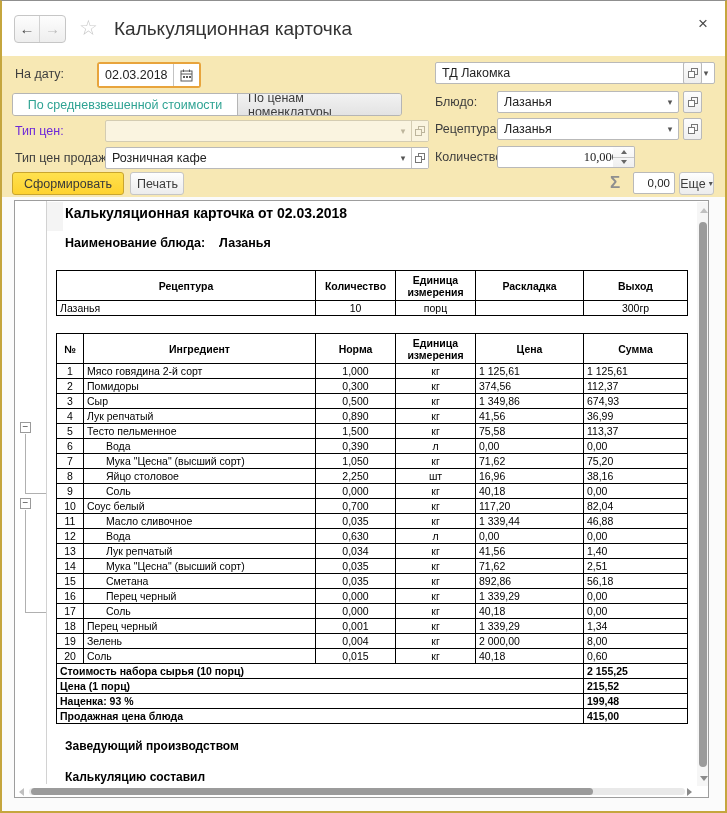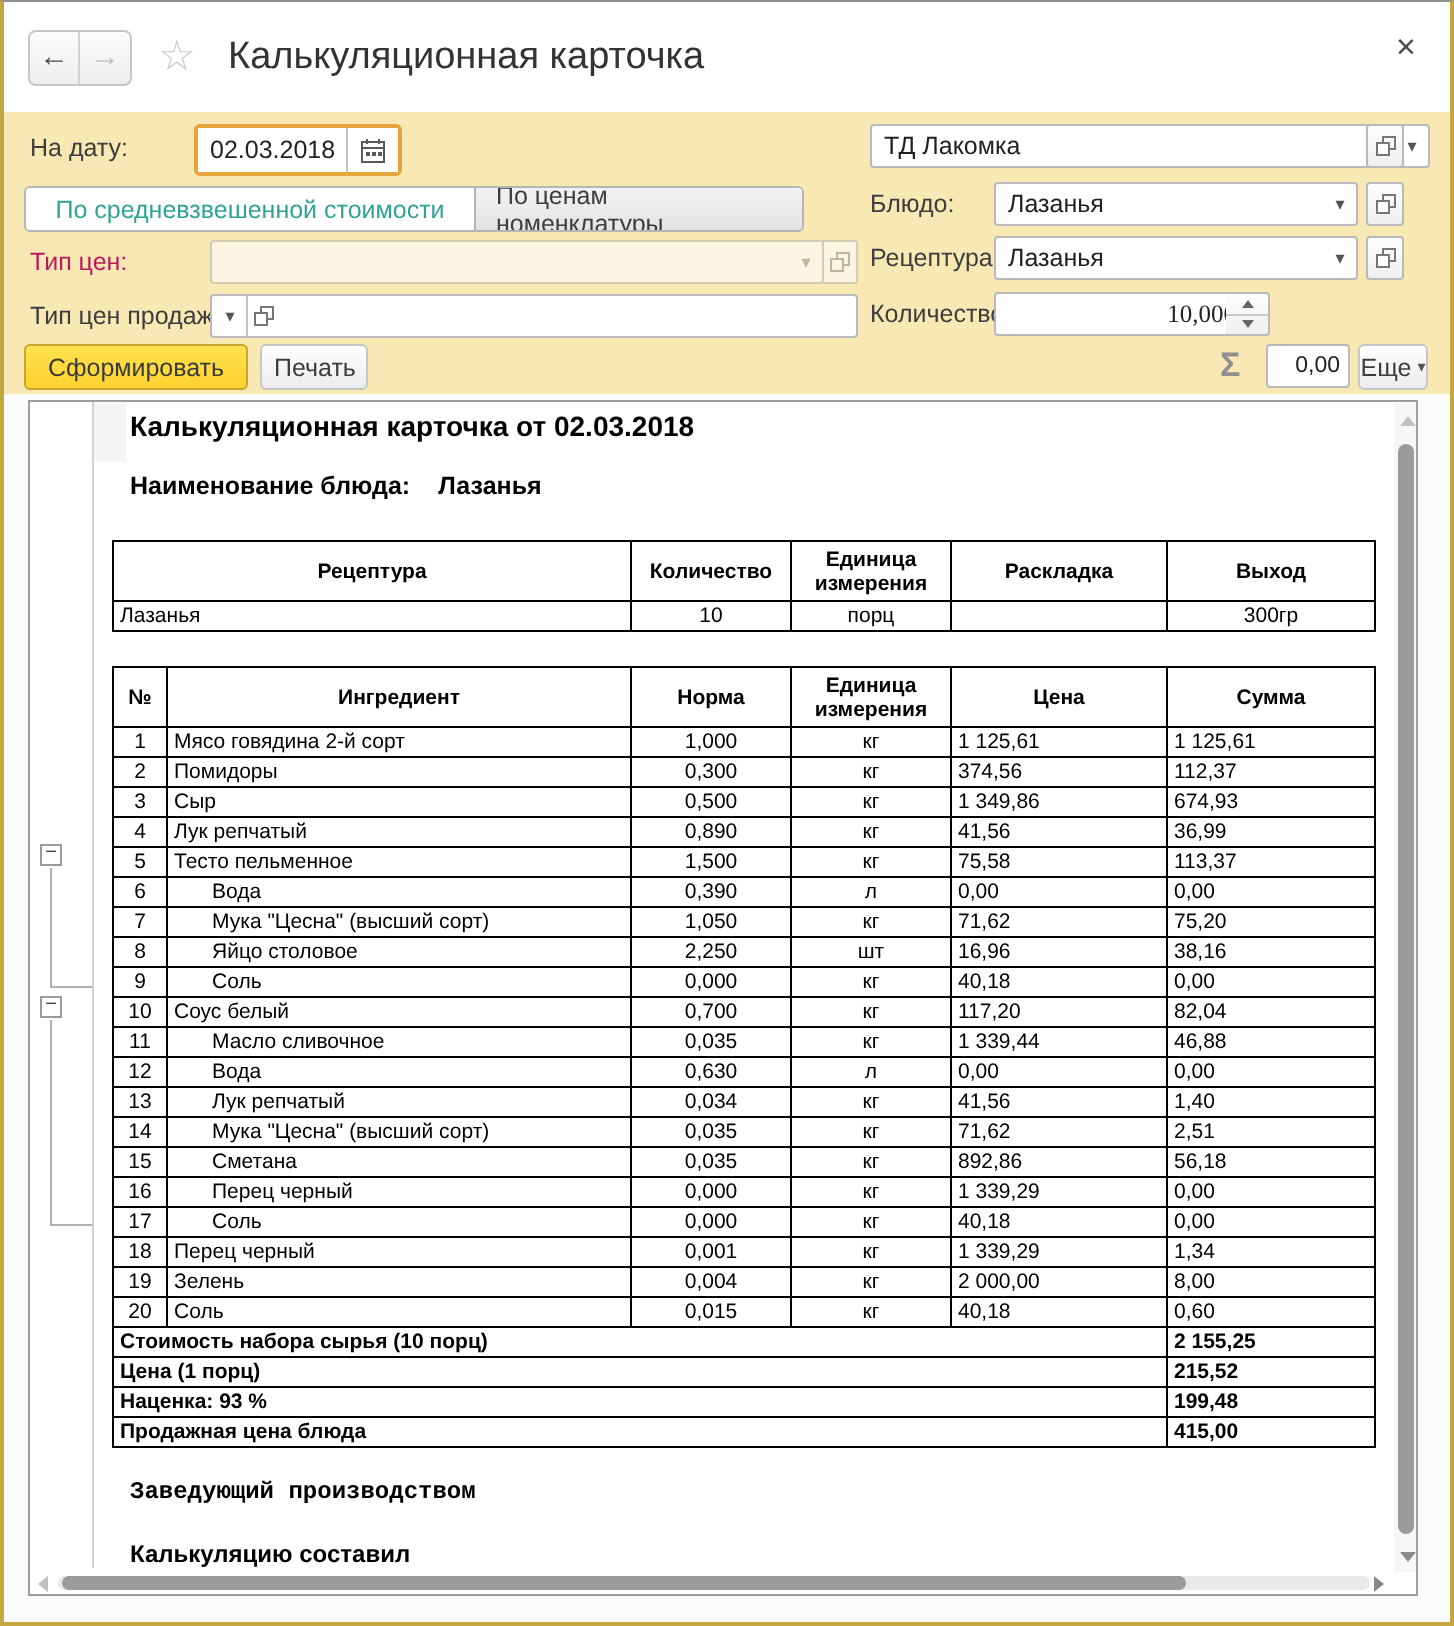--- a/index.html
+++ b/index.html
@@ -11,21 +11,21 @@
   .navgroup{position:absolute;left:12px;top:14px;display:flex;border:1px solid #c6c6c6;border-radius:4px;overflow:hidden;background:linear-gradient(#fdfdfd,#eeeeee);}
   .navbtn{width:25px;height:26px;border:none;background:transparent;font-size:15px;line-height:24px;cursor:pointer;padding:0;}
   .navbtn.back{color:#4a4a4a;border-right:1px solid #d2d2d2;}
   .navbtn.fwd{color:#bcbcbc;}
   .star{position:absolute;left:77px;top:15px;font-size:21px;color:#c9c9c9;cursor:pointer;}
   .wtitle{position:absolute;left:112px;top:17px;font-size:19px;font-weight:400;color:#333;margin:0;}
   .closebtn{position:absolute;left:690px;top:12px;border:none;background:none;font-size:17px;color:#4a4a4a;cursor:pointer;}
   
   .formarea{position:relative;height:141px;background:#f7e8b4;}
   .flabel{position:absolute;font-size:12.5px;color:#3d3d3d;white-space:nowrap;}
-  .flabel.dis{color:#be185d;}
+  .flabel.dis{color:#6d28d9;}
   .dategroup{position:absolute;left:95px;top:6px;display:flex;border:2px solid #e8a43c;border-radius:3px;background:#fff;height:26px;}
   .dateinput{width:74px;border:none;font-size:12.5px;padding:0 6px;color:#222;display:flex;align-items:center;background:#fff;}
   .calbtn{width:26px;border-left:1px solid #c3c3c3;background:#fff;display:flex;align-items:center;justify-content:center;cursor:pointer;}
   .toggle{position:absolute;left:10px;top:37px;display:flex;height:23px;border:1px solid #b5b5b5;border-radius:3px;overflow:hidden;}
   .tseg{display:flex;align-items:center;justify-content:center;font-size:12.5px;cursor:pointer;padding:0 10px;}
   .tseg.active{background:#fff;color:#2fa393;width:224px;}
   .tseg.plain{background:linear-gradient(#f2f2f2,#e3e3e3);color:#3d3d3d;width:164px;border-left:1px solid #b5b5b5;}
   .combo{position:absolute;display:flex;height:22px;border:1px solid #b9b9b9;border-radius:2px;background:#fff;align-items:stretch;}
   .combo .ctext{flex:1;font-size:12.5px;color:#222;display:flex;align-items:center;padding:0 6px;white-space:nowrap;overflow:hidden;}
   .combo .cdd{width:17px;display:flex;align-items:center;justify-content:center;font-size:9px;color:#555;cursor:pointer;border-left:1px solid transparent;}
@@ -126,20 +126,21 @@
       <span class="copen">
         <svg width="10" height="10">
             <rect x="3.5" y="0.5" width="6" height="6" fill="none" stroke="#bdb59c"></rect>
             <rect x="0.5" y="3.5" width="6" height="6" fill="#faf4e0" stroke="#bdb59c"></rect>
           </svg>
       </span>
     </div>
 
     <span class="flabel" style="left:13px;top:95px;">Тип цен продаж:</span>
     <div class="combo" style="left:103px;top:91px;width:324px;">
+      <span class="ctext">Розничная кафе</span>
       <span class="cdd">
           <span>▾</span>
         </span>
       <span class="copen">
         <svg width="10" height="10">
             <rect x="3.5" y="0.5" width="6" height="6" fill="none" stroke="#777"></rect>
             <rect x="0.5" y="3.5" width="6" height="6" fill="#fff" stroke="#777"></rect>
           </svg>
       </span>
     </div>
@@ -470,21 +471,21 @@
               <td class="num">199,48</td>
             </tr>
 
             <tr class="total">
               <td class="name" colspan="5">Продажная цена блюда</td>
               <td class="num">415,00</td>
             </tr>
           </tbody>
       </table>
 
-      <div class="sig" style="top:538px;font-family:Liberation Mono, monospace;">Заведующий производством</div>
+      <div class="sig" style="top:538px;">Заведующий производством</div>
       <div class="sig" style="top:569px;">Калькуляцию составил</div>
 
       <div class="vscroll">
         <span class="varrow up"></span>
         <span class="vthumb"></span>
         <span class="varrow dn"></span>
       </div>
       <div class="hscroll">
         <span class="harrow lt"></span>
         <span class="htrack"></span>

